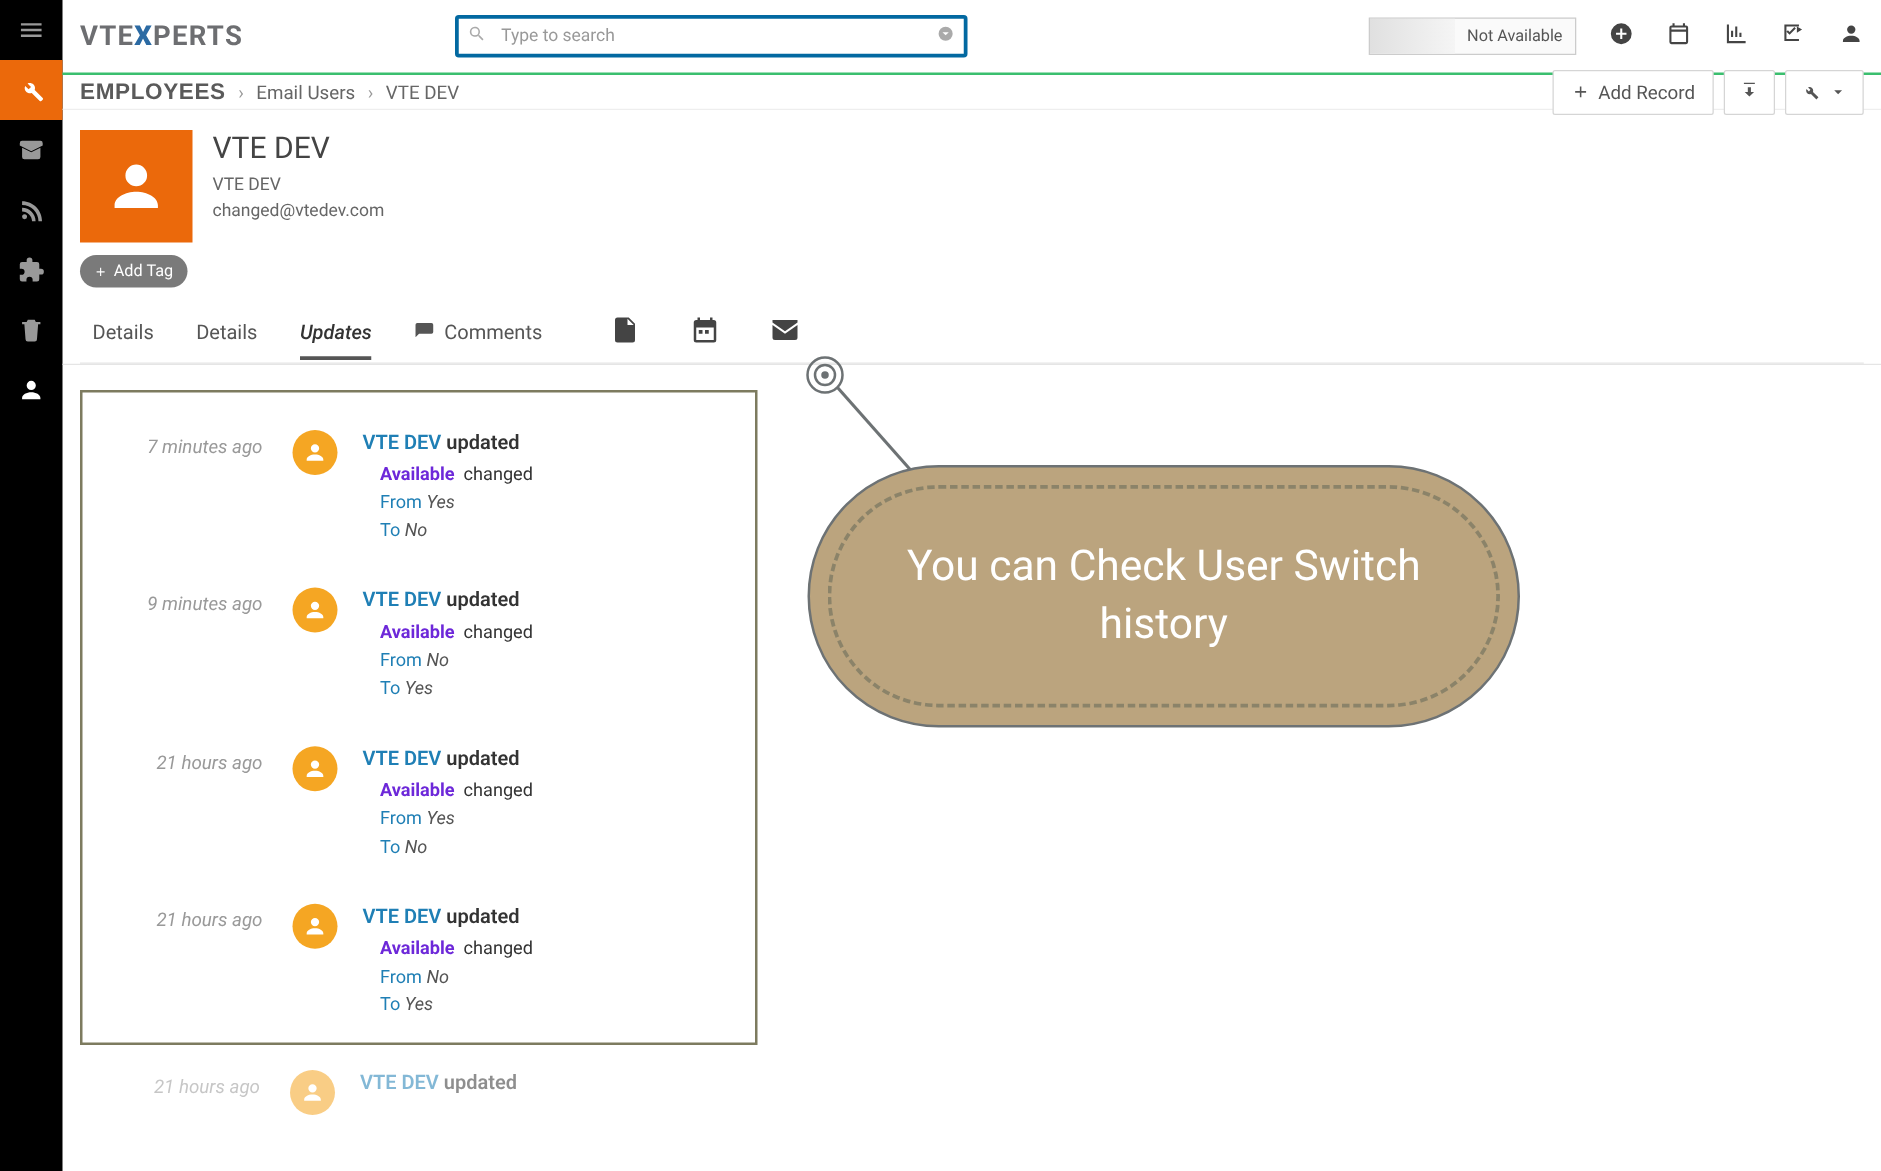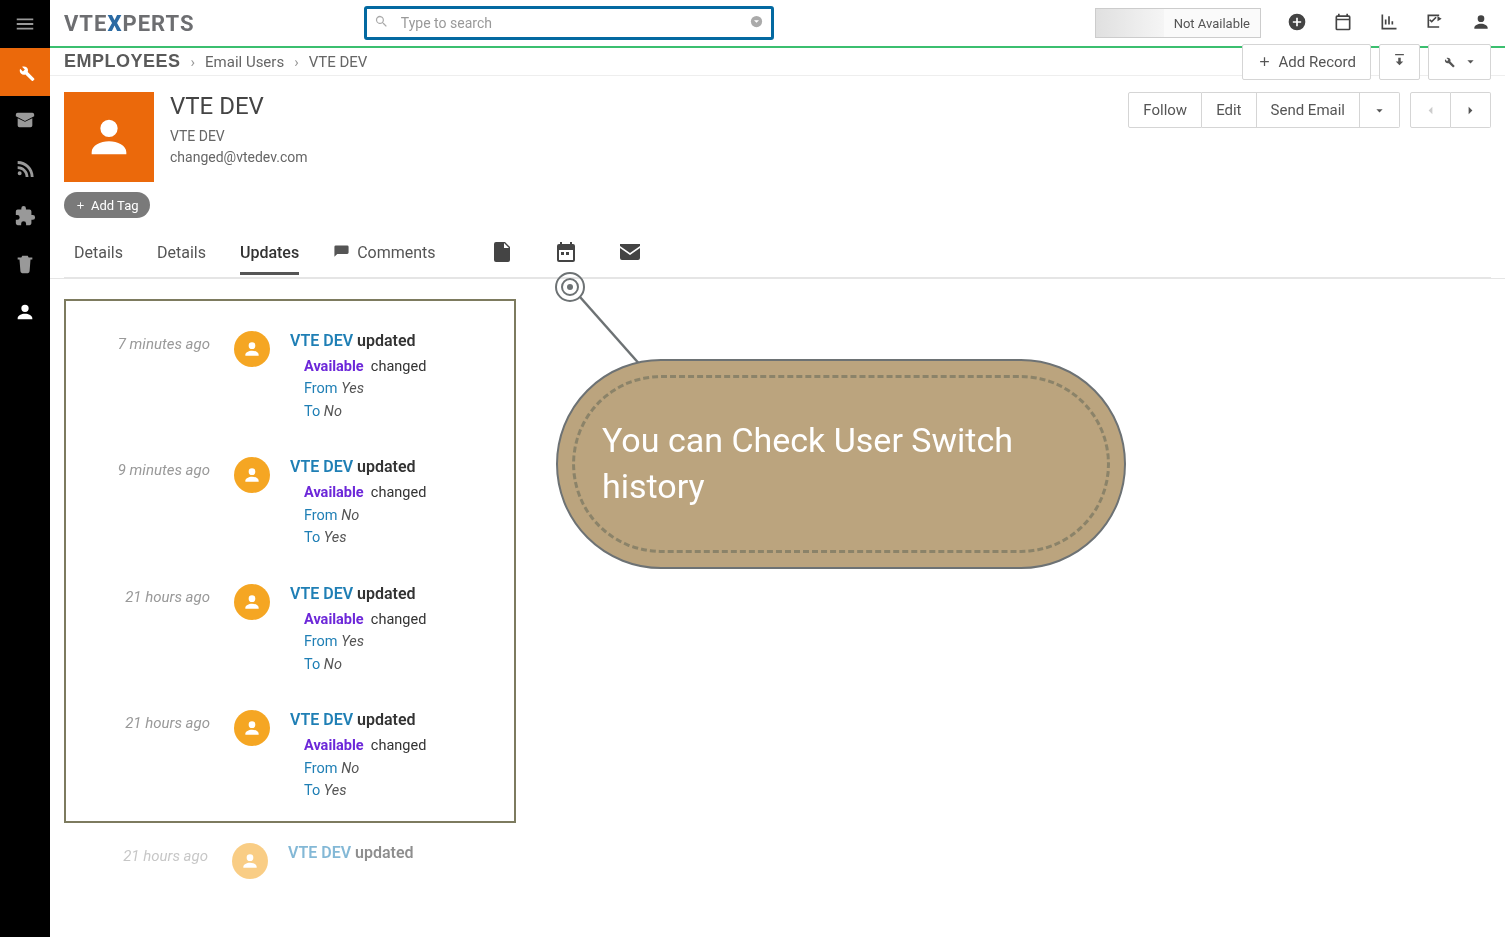--- a/index.html
+++ b/index.html
@@ -9,21 +9,21 @@
 
 .sidebar { width:50px; background:#000; display:flex; flex-direction:column; flex-shrink:0; }
 .sidebar-item { width:50px; height:48px; display:flex; align-items:center; justify-content:center; color:#999; cursor:pointer; }
 .sidebar-item.active { background:#eb690b; color:#fff; }
 .sidebar-item svg { width:22px; height:22px; fill:currentColor; }
 
 
 .main { flex:1; display:flex; flex-direction:column; min-width:0; }
 
 
-.topbar { height:48px; border-bottom:2px solid #3bbf6f; display:flex; align-items:center; padding:0 14px 0 14px; gap:18px; }
+.topbar { height:60px; border-bottom:2px solid #3bbf6f; display:flex; align-items:center; padding:0 14px 0 14px; gap:18px; }
 .logo { color:#6d6e71; font-weight:700; font-size:22px; letter-spacing:1px; white-space:nowrap; }
 .logo .x { color:#2b6aa3; font-weight:900; }
 .search-wrap { margin-left:auto; margin-right:auto; width:410px; position:relative; }
 .search-input { width:100%; height:34px; border:3px solid #0369a1; border-radius:3px; padding:0 34px 0 34px; font-size:14px; color:#666; }
 .search-input::placeholder { color:#999; }
 .search-icon-l, .search-icon-r { position:absolute; top:50%; transform:translateY(-50%); color:#aaa; }
 .search-icon-l { left:10px; }
 .search-icon-r { right:10px; }
 .top-right { display:flex; align-items:center; gap:26px; margin-left:auto; }
 .avail-btn { height:30px; border:1px solid #ccc; background:#fafafa; padding:0 10px; font-size:13px; color:#555; cursor:pointer; display:flex; align-items:center; position:relative; }
@@ -54,49 +54,49 @@
 .btn-group .btn { border-radius:0; }
 .btn-group .btn:first-child { border-top-left-radius:2px; border-bottom-left-radius:2px; }
 .btn-group .btn:last-child { border-top-right-radius:2px; border-bottom-right-radius:2px; }
 .btn-group .btn + .btn { border-left:none; }
 .addtag { display:inline-flex; align-items:center; gap:5px; background:#7a7a7a; color:#fff; border:none; height:26px; padding:0 11px; border-radius:13px; font-size:13px; cursor:pointer; margin-top:10px; }
 .addtag svg { width:11px; height:11px; fill:#fff; }
 
 
 .tabs { display:flex; gap:34px; margin-top:22px; padding-left:10px; align-items:center; border-bottom:1px solid #e5e5e5; }
 .tab { padding-bottom:12px; color:#555; font-size:16px; cursor:pointer; position:relative; display:flex; align-items:center; gap:7px; }
-.tab.active { color:#333; font-weight:500; }
+.tab.active { color:#333; font-weight:500;font-style:italic; }
 .tab.active::after { content:""; position:absolute; left:0; right:0; bottom:-1px; height:3px; background:#555; }
 .tab svg { width:17px; height:17px; fill:currentColor; }
 .tab-icons { display:flex; gap:40px; margin-left:20px; padding-bottom:10px; }
 .tab-icons span { color:#444; cursor:pointer; }
 .tab-icons svg { width:24px; height:24px; fill:currentColor; }
 
 
 .content { padding:20px 14px; display:flex; gap:30px; align-items:flex-start; }
-.timeline-box { border:2px solid #7d7b5f; width:452px; padding:30px 18px 18px 18px; position:relative; }
+.timeline-box { border:2px solid #7d7b5f; width:542px; padding:30px 18px 18px 18px; position:relative; }
 .tl-item { display:flex; gap:20px; margin-bottom:34px; }
 .tl-item:last-child { margin-bottom:0; }
 .tl-time { width:130px; text-align:right; color:#999; font-style:italic; font-size:15px; padding-top:4px; padding-right:4px; }
 .tl-avatar { width:36px; height:36px; background:#f5a623; border-radius:50%; display:flex; align-items:center; justify-content:center; flex-shrink:0; position:relative; }
 .tl-avatar svg { width:20px; height:20px; fill:#fff; }
 .tl-body .headline { font-size:16px; margin-bottom:6px; }
 .tl-body .headline a { color:#1f7fb5; font-weight:600; text-decoration:none; }
 .tl-body .headline .word { color:#333; font-weight:600; }
 .tl-detail { margin-left:14px; font-size:14.5px; line-height:1.55; }
 .tl-detail .field { color:#6d28d9; font-weight:700; }
 .tl-detail .lbl { color:#1f7fb5; }
 .tl-detail .val { color:#555; font-style:italic; }
 .pending-item { opacity:0.55; margin-top:20px; }
 
 
 .callout-wrap { position:relative; margin-top:60px; margin-left:10px; }
 .callout { width:570px; height:210px; background:#bba47e; border:2px solid #6d7274; border-radius:105px; display:flex; align-items:center; justify-content:center; position:relative; }
 .callout::before { content:""; position:absolute; inset:14px; border:3px dashed #8b8369; border-radius:90px; }
-.callout-text { color:#fff; font-size:34px; text-align:left; line-height:1.35; position:relative; z-index:1; padding:0 44px; }
+.callout-text { color:#fff; font-size:34px; text-align:center; line-height:1.35; position:relative; z-index:1; padding:0 44px; }
 .callout-pointer { position:absolute; left:-6px; top:-92px; }
 .callout-pointer svg { overflow:visible; }
 
 </style>
 </head>
 <body>
 
 <div class="app">
 
   <nav class="sidebar">
@@ -214,44 +214,20 @@
       <div class="rec-top">
         <div class="avatar-big">
           <svg viewBox="0 0 24 24">
               <path d="M12 12a4 4 0 100-8 4 4 0 000 8zm0 2c-4 0-8 2-8 5v1h16v-1c0-3-4-5-8-5z"></path>
             </svg>
         </div>
         <div class="rec-info">
           <h1>VTE DEV</h1>
           <div class="sub">VTE DEV</div>
           <div class="sub">changed@vtedev.com</div>
-        </div>
-        <div class="rec-actions">
-          <div class="btn-group">
-            <button class="btn">Follow</button>
-            <button class="btn">Edit</button>
-            <button class="btn">Send Email</button>
-            <button class="btn iconbtn">
-                <svg viewBox="0 0 24 24" width="12">
-                  <path d="M7 10l5 5 5-5z"></path>
-                </svg>
-              </button>
-          </div>
-          <div class="btn-group">
-            <button class="btn iconbtn" style="color:#ccc">
-                <svg viewBox="0 0 24 24">
-                  <path d="M15 6l-6 6 6 6z"></path>
-                </svg>
-              </button>
-            <button class="btn iconbtn">
-                <svg viewBox="0 0 24 24">
-                  <path d="M9 6l6 6-6 6z"></path>
-                </svg>
-              </button>
-          </div>
         </div>
       </div>
       <button class="addtag">
         <svg viewBox="0 0 24 24">
             <path d="M11 5h2v6h6v2h-6v6h-2v-6H5v-2h6z"></path>
           </svg>
         <span>Add Tag</span>
       </button>
 
       

